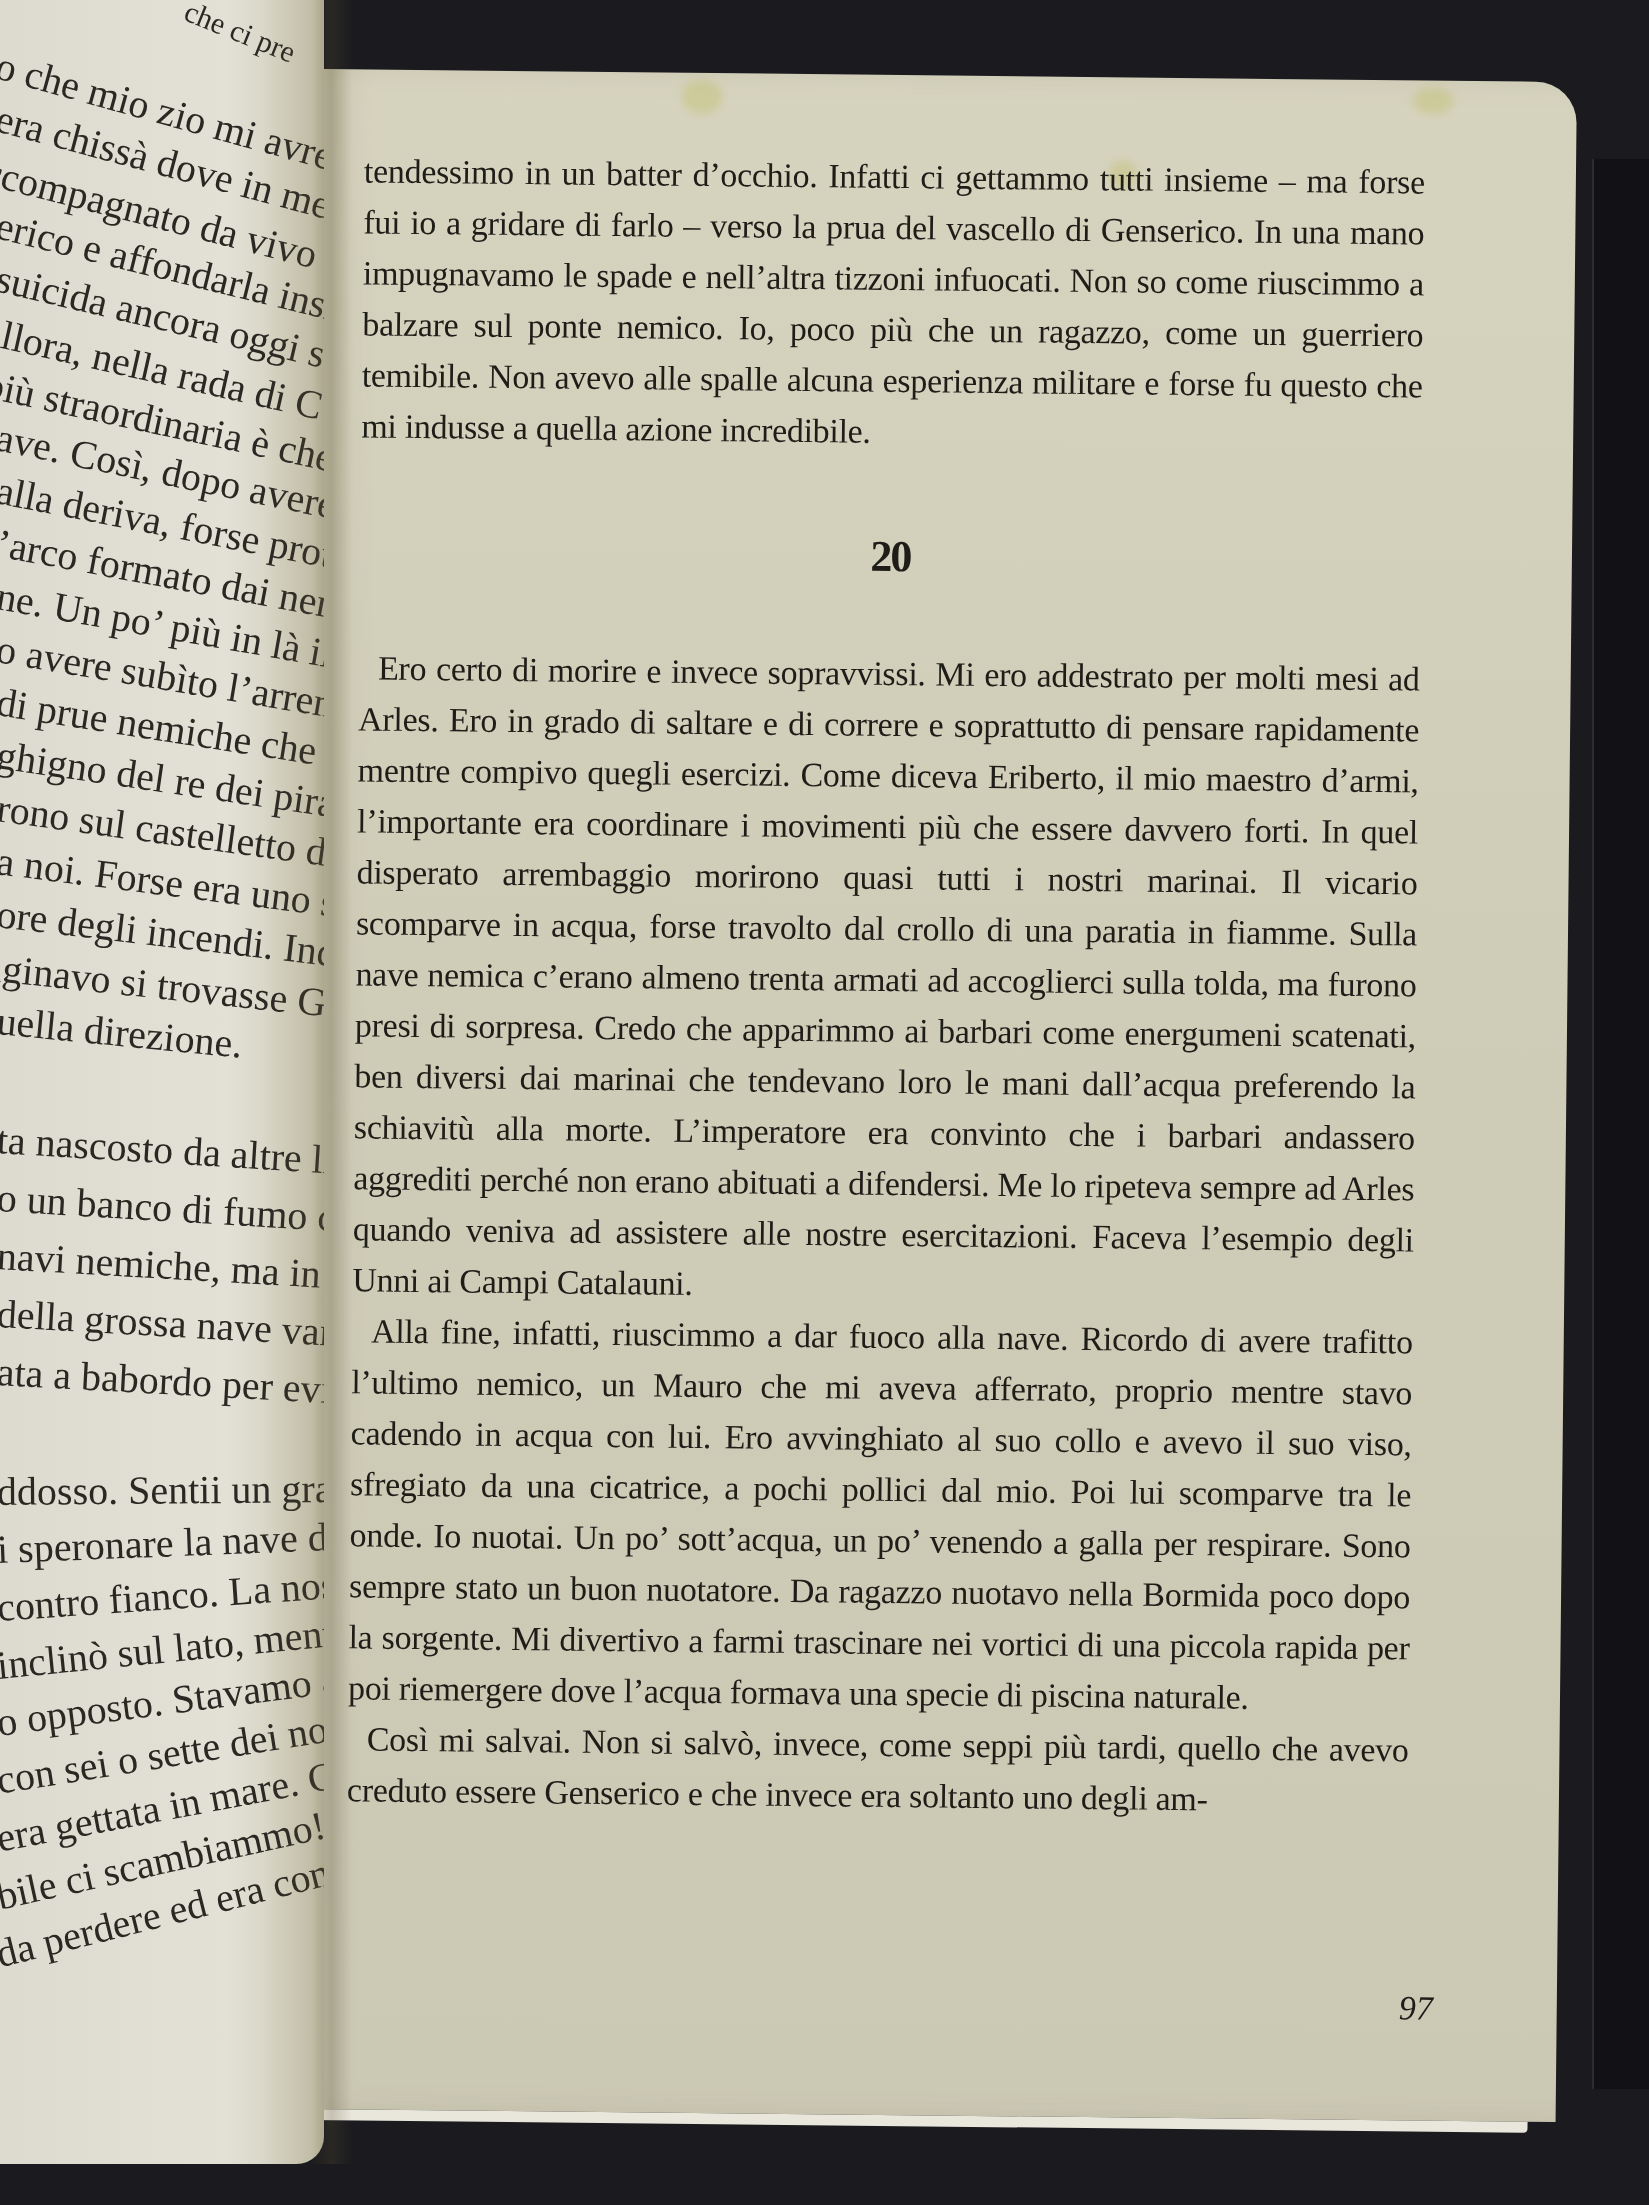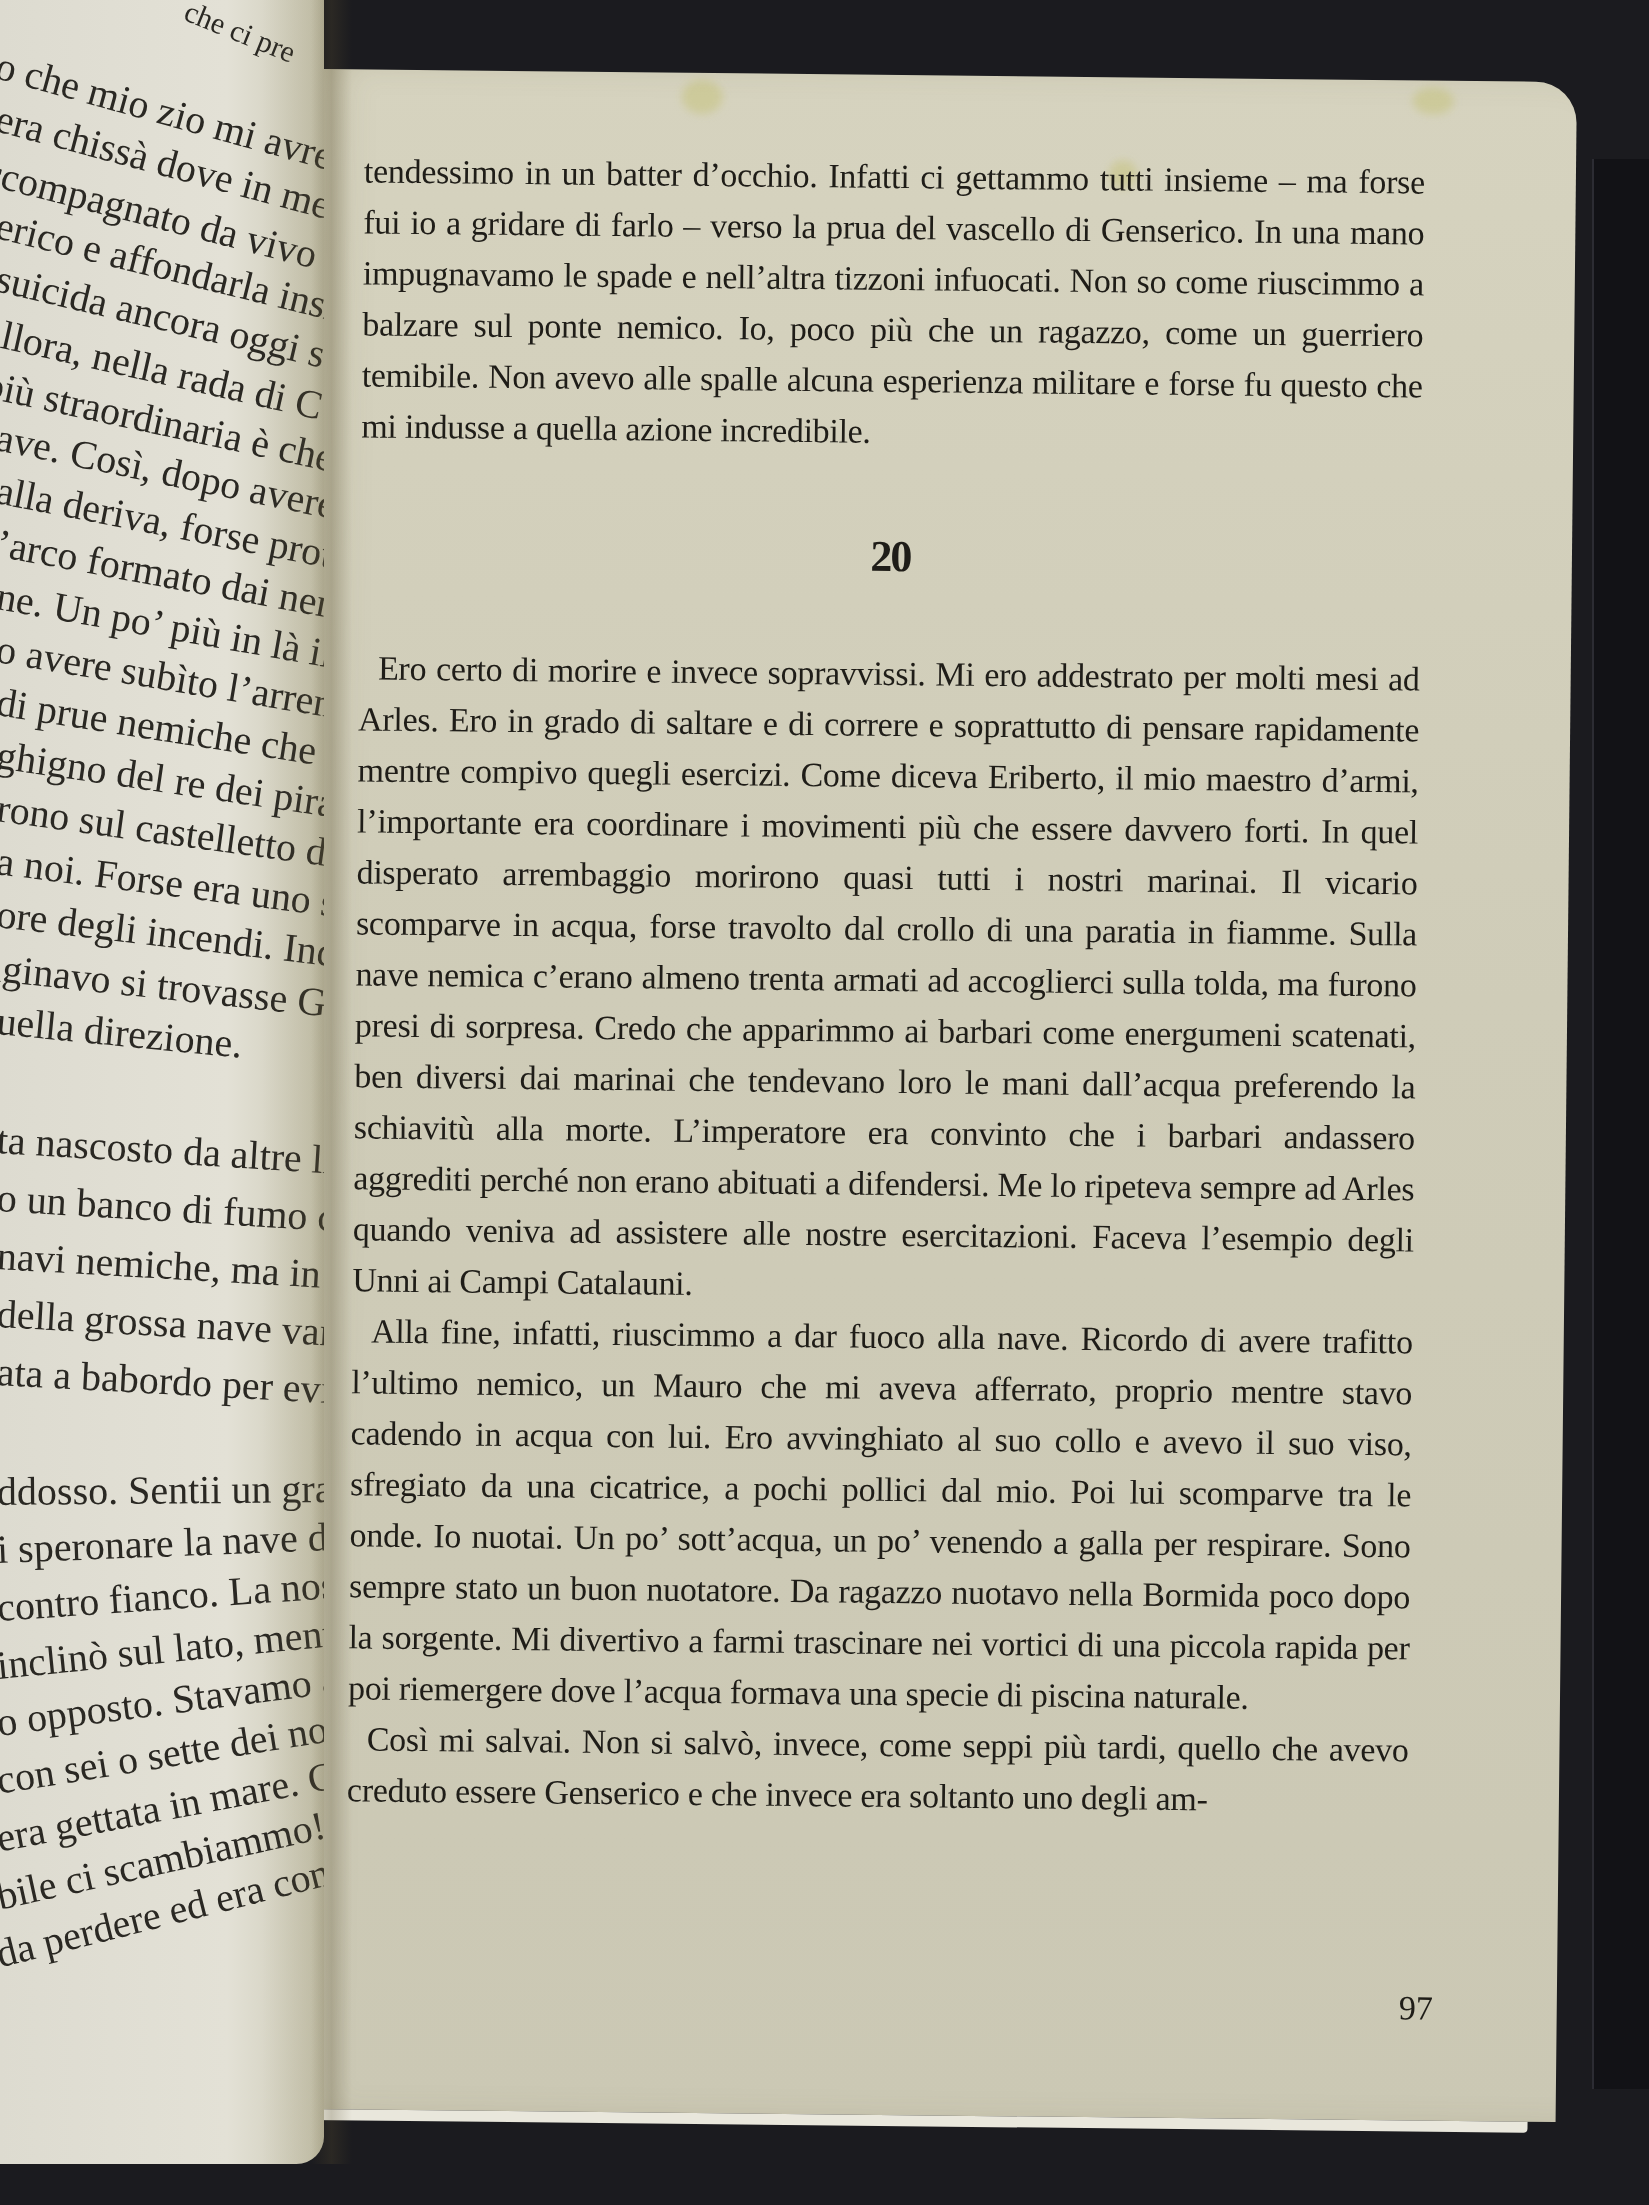--- a/index.html
+++ b/index.html
@@ -42,21 +42,21 @@
   .text-block p.indent { text-indent: 19.3px; }
   .chapter-number {
     text-align: center;
     font-size: 44px; font-weight: bold;
     margin: 74px 0 66px 0;
     letter-spacing: -2.1px;
     text-indent: 0 !important;
   }
   .page-number {
     position: absolute; right: 124px; top: 1909px;
-    font-size: 34px; color: #1f1d18;
+    font-size: 34px; color: #1f1d18; font-style: italic;
   }
 
   
   .left-page {
     position: absolute; left: 0; top: 0;
     width: 324px; height: 2164px;
     background: linear-gradient(90deg, #dddbd0 0%, #e3e1d6 70%, #cbc8b3 100%);
     overflow: hidden;
     border-radius: 0 0 27.6px 0;
   }

